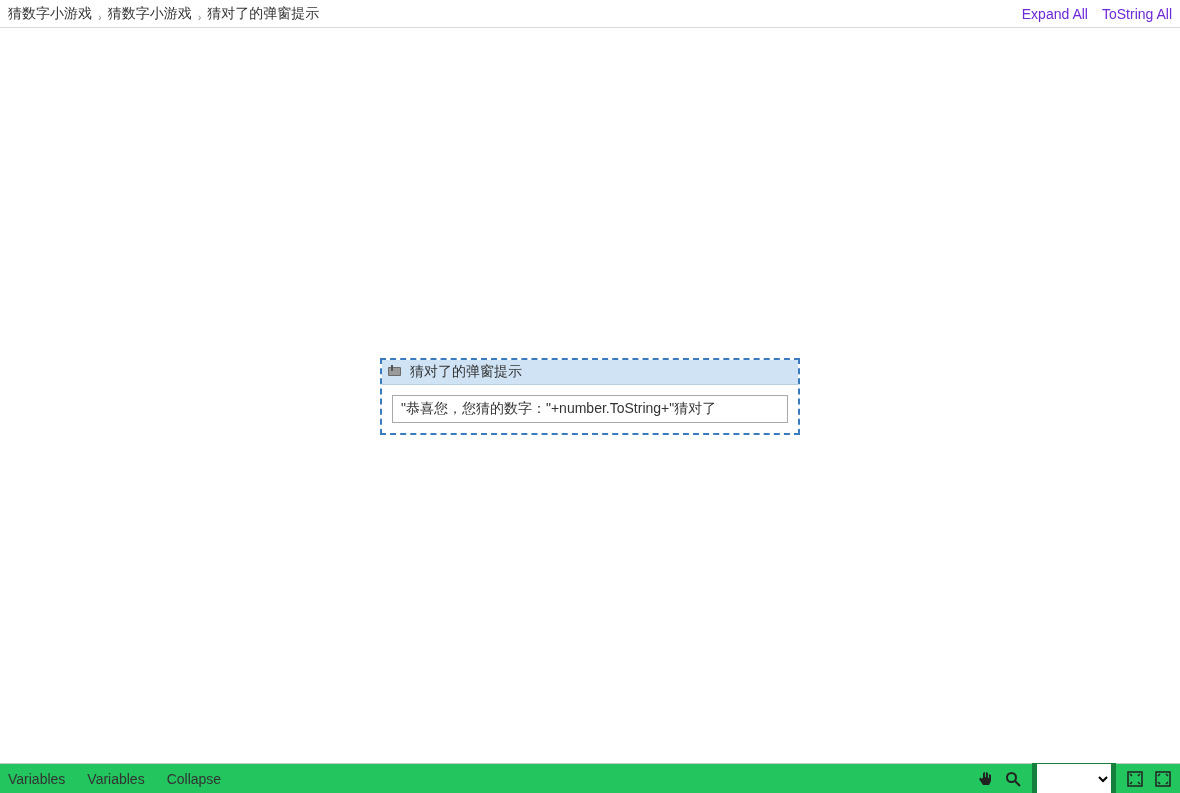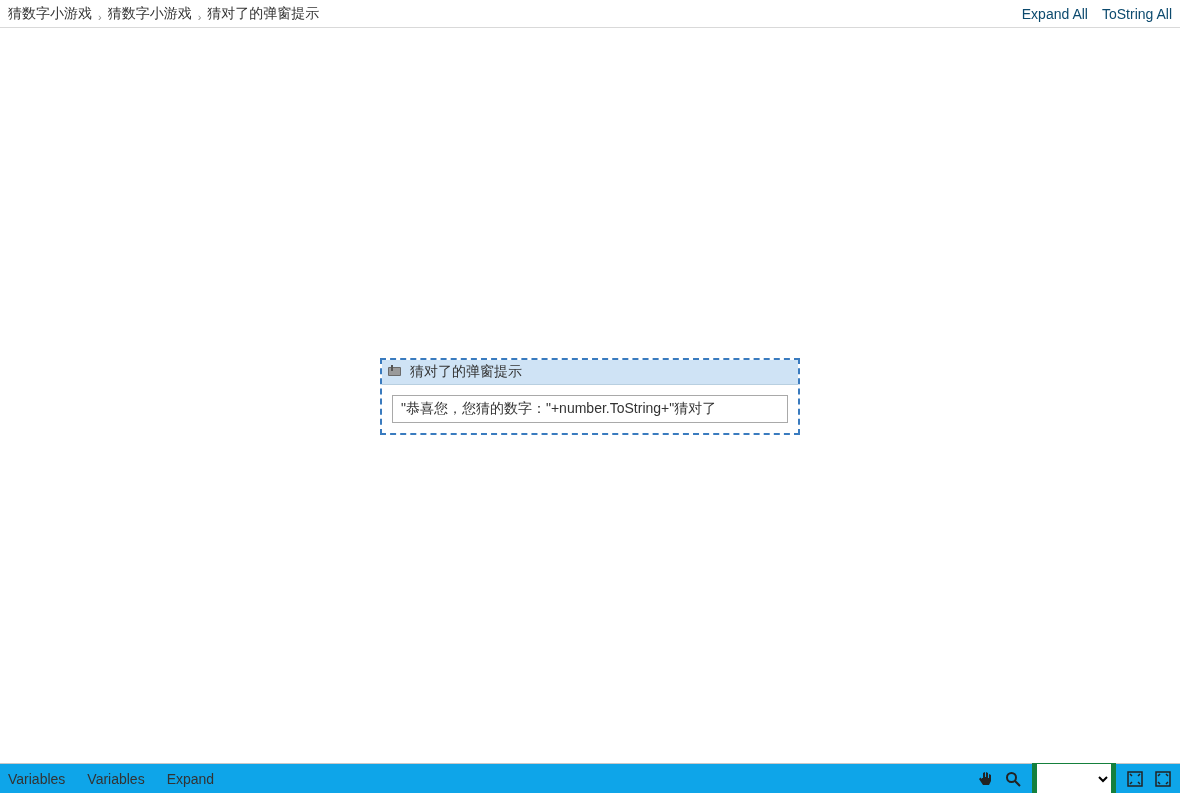--- a/index.html
+++ b/index.html
@@ -26,21 +26,21 @@
     }
     .breadcrumb {
       display: flex;
       align-items: flex-end;
       gap: 6px;
       flex: 1;
     }
     .breadcrumb-item { color: #333; cursor: pointer; }
     .breadcrumb-sep { color: #888; font-size: 11px; }
     .top-actions { display: flex; gap: 14px; }
-    .top-action { color: #0c4a6e; cursor: pointer; }
+    .top-action { color: #6d28d9; cursor: pointer; }
 
     
     .canvas {
       flex: 1;
       position: relative;
       background: #fff;
     }
 
     
     .activity {
@@ -82,21 +82,21 @@
       white-space: nowrap;
       overflow: hidden;
       text-overflow: ellipsis;
       width: 100%;
     }
 
     
     .bottom-bar {
       height: 30px;
       border-top: 1px solid #c8c8c8;
-      background: #0ea5e9;
+      background: #22c55e;
       display: flex;
       align-items: center;
       padding: 0 8px;
       gap: 20px;
       font-size: 14px;
     }
     .bottom-tabs { display: flex; gap: 22px; flex: 1; }
     .bottom-tab { cursor: pointer; }
     .bottom-tools { display: flex; align-items: center; gap: 10px; }
     .tool-icon {
@@ -145,21 +145,21 @@
     <div class="activity-body">
       <div class="expr-box">"恭喜您，您猜的数字："+number.ToString+"猜对了</div>
     </div>
   </div>
 </div>
 
 <div class="bottom-bar">
   <div class="bottom-tabs">
     <span class="bottom-tab">Variables</span>
     <span class="bottom-tab">Variables</span>
-    <span class="bottom-tab">Expand</span>
+    <span class="bottom-tab">Collapse</span>
   </div>
   <div class="bottom-tools">
     <span class="tool-icon">
       <svg width="16" height="16" viewBox="0 0 16 16" fill="#222">
         <path d="M5 2v6l-1.5-1.5L2 8l4 6h6l2-4V4l-2-1v4h-1V2l-2-1v5H8V1L6 2v5H5z"></path>
       </svg>
     </span>
     <span class="tool-icon">
       <svg width="16" height="16" viewBox="0 0 16 16" fill="none" stroke="#222" stroke-width="2">
         <circle cx="6.5" cy="6.5" r="4.5"></circle>

